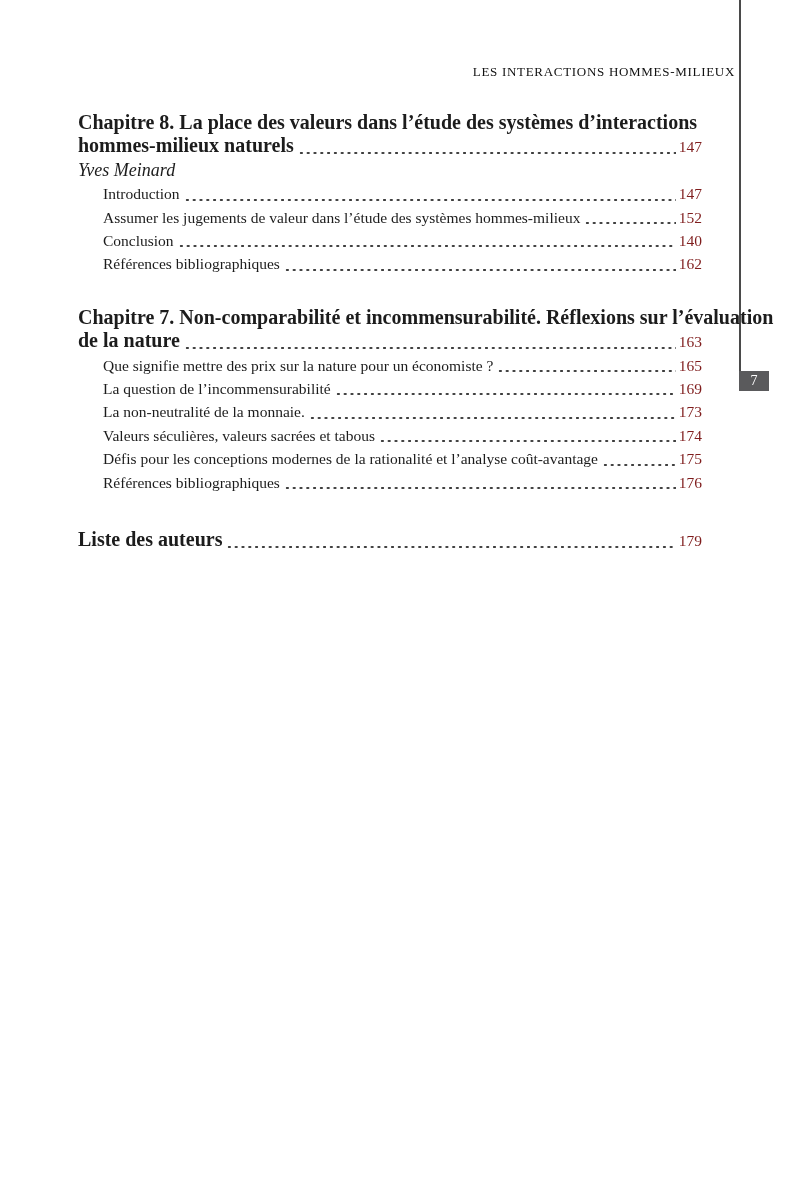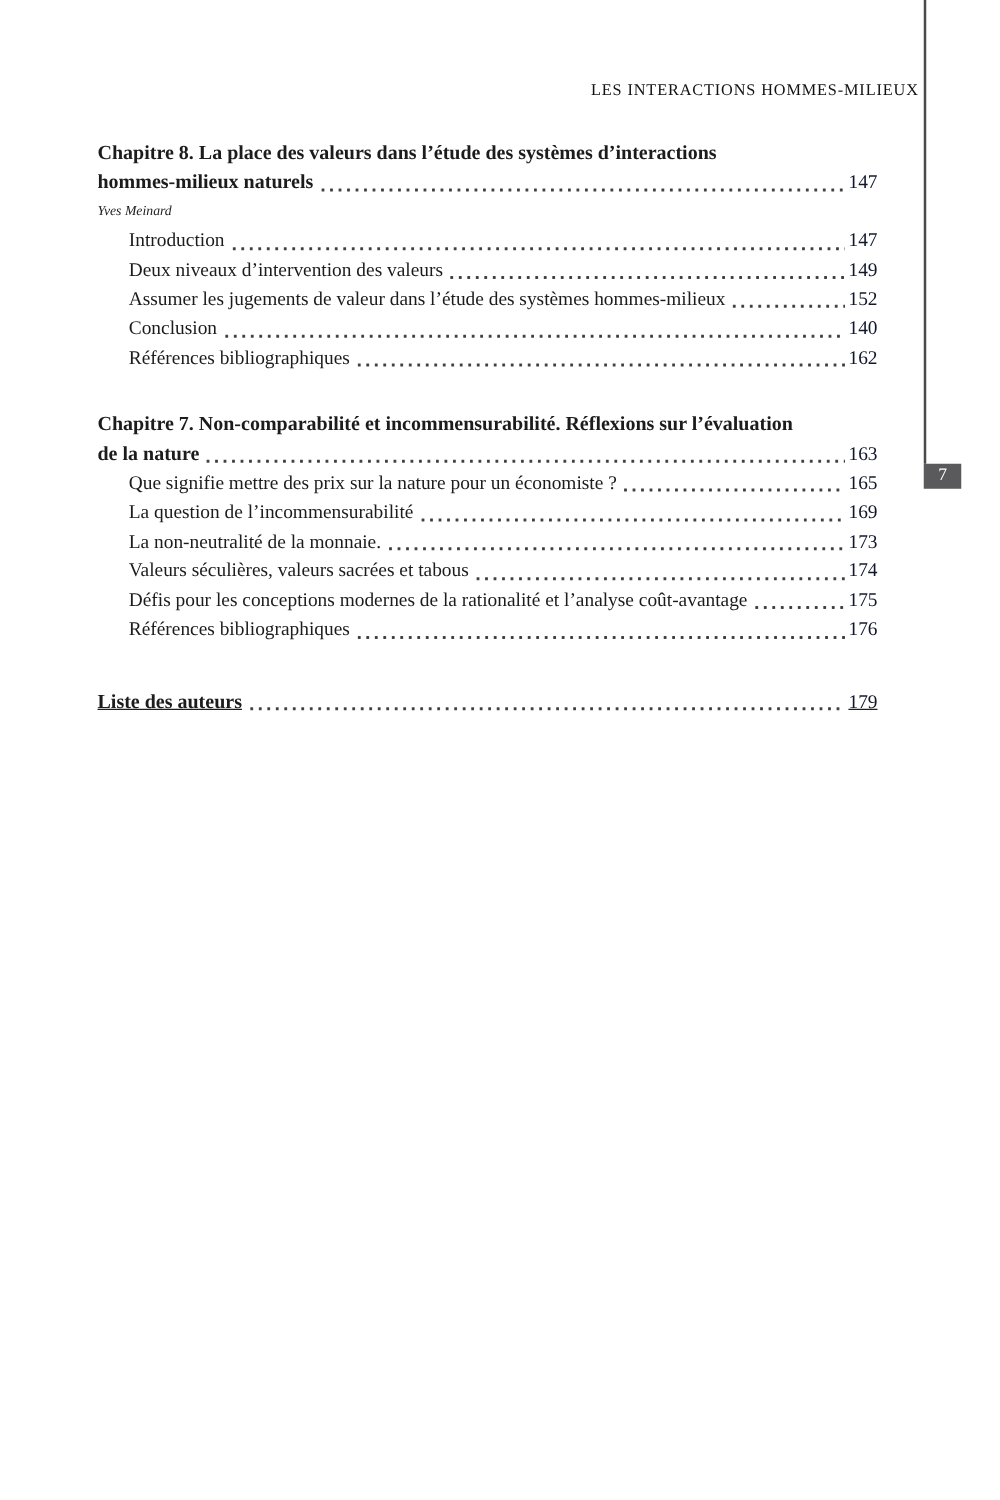--- a/index.html
+++ b/index.html
@@ -45,37 +45,37 @@
   .toc {
     position: absolute;
     left: 78px;
     top: 111px;
     width: 624px;
     font-size: 15.5px;
     line-height: 23.4px;
   }
   .row { display: flex; align-items: baseline; text-align: center; }
   .label { white-space: nowrap; }
-  .bold { font-weight: bold; font-size: 16px; }
-  .authors { font-style: italic; font-size: 11px; white-space: nowrap; }
+  .bold { font-weight: bold; font-size: 20px; }
+  .authors { font-style: italic; font-size: 18px; white-space: nowrap; }
   .entries { margin-left: 25px; }
   .leader {
     flex: 1 1 auto;
     min-width: 8px;
     height: 4px;
     align-self: flex-end;
     margin: 0 3px 4px 4px;
     background-image: radial-gradient(circle, #3c3c3c 1.05px, transparent 1.5px);
     background-size: 6.8px 4px;
     background-repeat: repeat-x;
     background-position: left center;
   }
-  .pagenum { color: #0f172a; font-weight: normal; font-size: 15.5px; }
+  .pagenum { color: #7f1d1d; font-weight: normal; font-size: 15.5px; }
   .chapter-9 { margin-top: 30px; }
-  .backmatter { margin-top: 34px; text-decoration: underline; }
+  .backmatter { margin-top: 34px; }
   .title-line { white-space: nowrap; }
 </style>
 </head>
 <body>
 
 <div class="page">
 
   <div class="running-header">LES INTERACTIONS HOMMES-MILIEUX</div>
 
   <div class="vrule"></div>
@@ -92,25 +92,20 @@
         <span class="label bold">hommes-milieux naturels</span>
         <span class="leader"></span>
         <span class="pagenum">147</span>
       </div>
       <div class="authors">Yves Meinard</div>
       <div class="entries">
         <div class="row">
           <span class="label">Introduction</span>
           <span class="leader"></span>
           <span class="pagenum">147</span>
-        </div>
-        <div class="row">
-          <span class="label">Deux niveaux d’intervention des valeurs</span>
-          <span class="leader"></span>
-          <span class="pagenum">149</span>
         </div>
         <div class="row">
           <span class="label">Assumer les jugements de valeur dans l’étude des systèmes hommes-milieux</span>
           <span class="leader"></span>
           <span class="pagenum">152</span>
         </div>
         <div class="row">
           <span class="label">Conclusion</span>
           <span class="leader"></span>
           <span class="pagenum">140</span>

